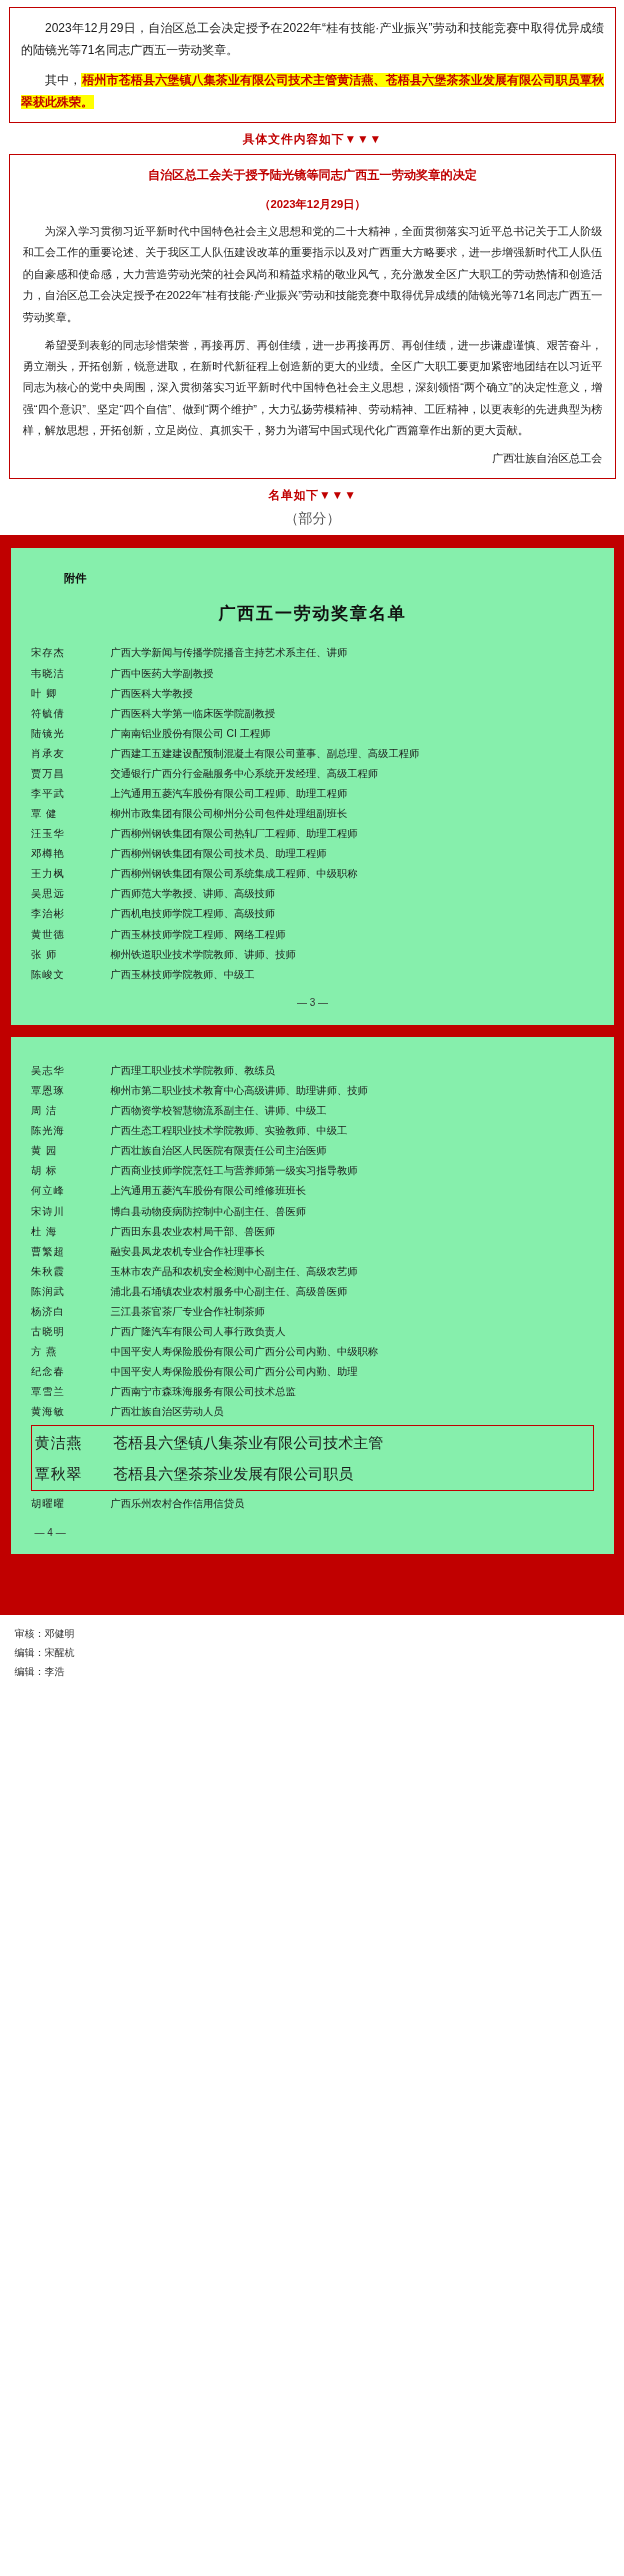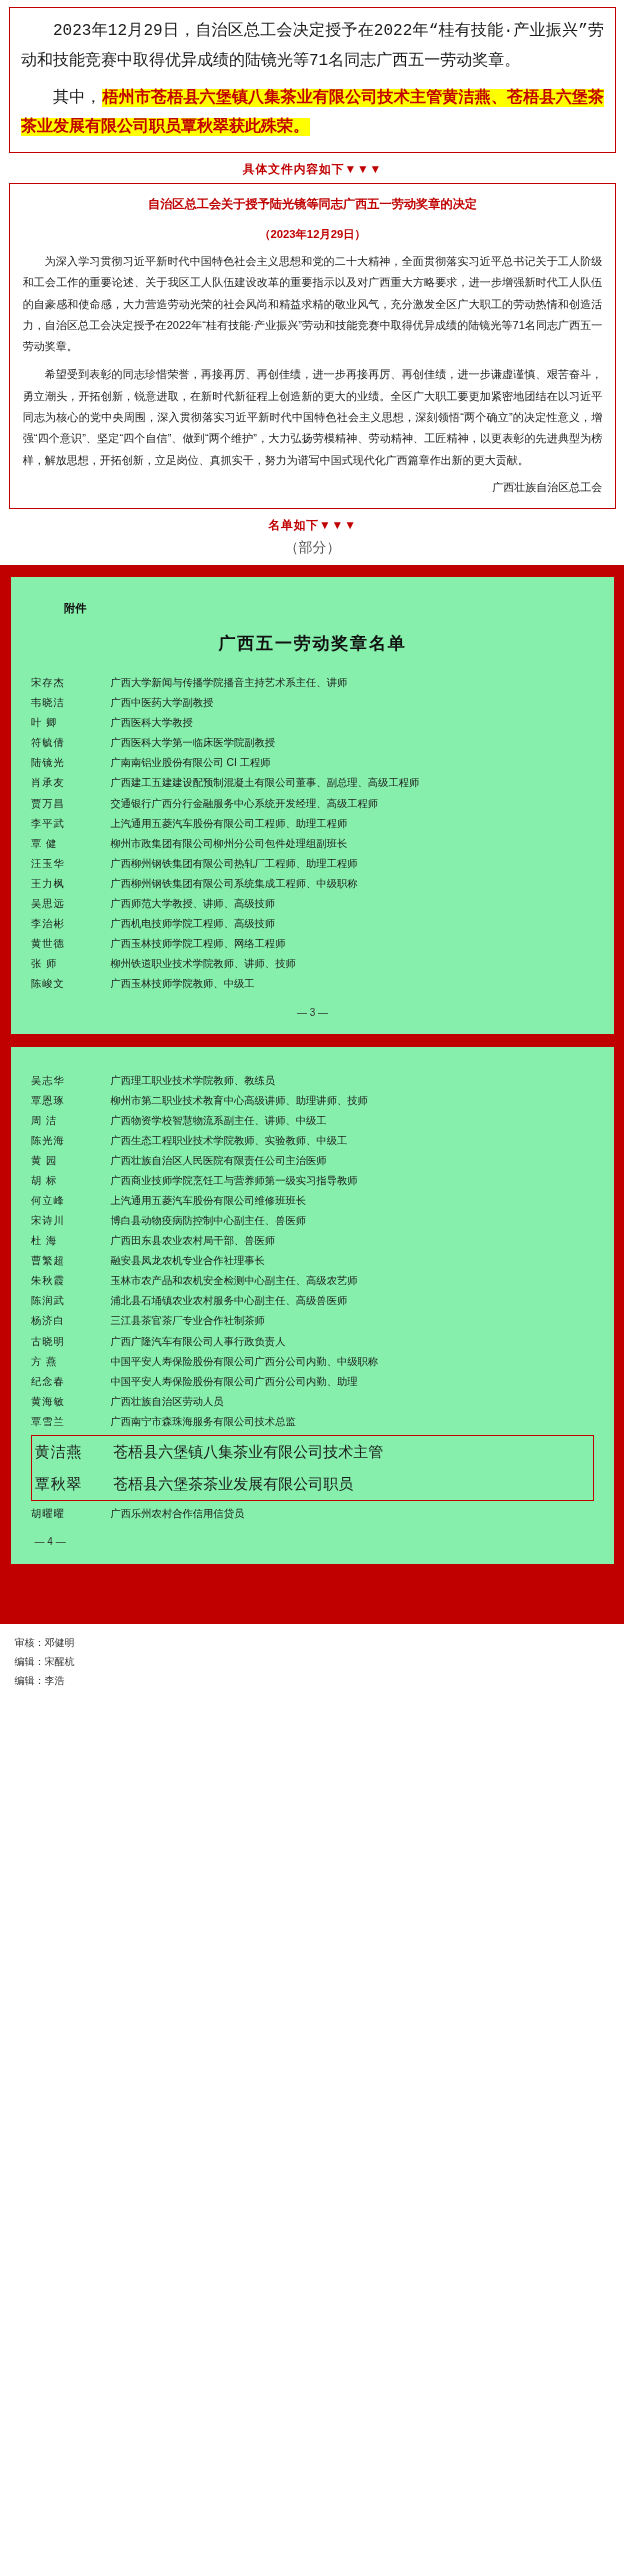--- a/index.html
+++ b/index.html
@@ -13,26 +13,25 @@
 
   
   .intro-card{
     margin:7.2px 9px 0 9px;
     border:0.9px solid #c00000;
     padding:9px 11px;
     background:#fff;
   }
   .intro-card p{
     margin:0 0 7.2px 0;
-    font-size:16px;
+    font-size:12px;
     line-height:1.85;
     text-align:justify;
     text-indent:2em;
     color:#1a1a1a;
-    font-family:Liberation Mono, monospace;
   }
   .intro-card p:last-child{margin-bottom:0;}
   .hl{
     background:#ffff00;
     color:#c00000;
     font-weight:bold;
     padding:0 0.9px;
   }
 
   
@@ -239,20 +238,24 @@
             </tr>
           <tr>
               <td class="nm">覃  健</td>
               <td class="ds">柳州市政集团有限公司柳州分公司包件处理组副班长</td>
             </tr>
           <tr>
               <td class="nm">汪玉华</td>
               <td class="ds">广西柳州钢铁集团有限公司热轧厂工程师、助理工程师</td>
             </tr>
           <tr>
+              <td class="nm">邓樽艳</td>
+              <td class="ds">广西柳州钢铁集团有限公司技术员、助理工程师</td>
+            </tr>
+          <tr>
               <td class="nm">王力枫</td>
               <td class="ds">广西柳州钢铁集团有限公司系统集成工程师、中级职称</td>
             </tr>
           <tr>
               <td class="nm">吴思远</td>
               <td class="ds">广西师范大学教授、讲师、高级技师</td>
             </tr>
           <tr>
               <td class="nm">李治彬</td>
               <td class="ds">广西机电技师学院工程师、高级技师</td>
@@ -335,26 +338,26 @@
             </tr>
           <tr>
               <td class="nm">方  燕</td>
               <td class="ds">中国平安人寿保险股份有限公司广西分公司内勤、中级职称</td>
             </tr>
           <tr>
               <td class="nm">纪念春</td>
               <td class="ds">中国平安人寿保险股份有限公司广西分公司内勤、助理</td>
             </tr>
           <tr>
+              <td class="nm">覃雪兰</td>
+              <td class="ds">广西南宁市森珠海服务有限公司技术总监</td>
+            </tr>
+          <tr>
               <td class="nm">黄海敏</td>
               <td class="ds">广西壮族自治区劳动人员</td>
-            </tr>
-          <tr>
-              <td class="nm">覃雪兰</td>
-              <td class="ds">广西南宁市森珠海服务有限公司技术总监</td>
             </tr>
         </tbody>
       </table>
 
       <div class="boxwrap">
         <table class="boxnames">
           <tbody>
             <tr>
                 <td class="nm">黄洁燕</td>
                 <td class="ds">苍梧县六堡镇八集茶业有限公司技术主管</td>

